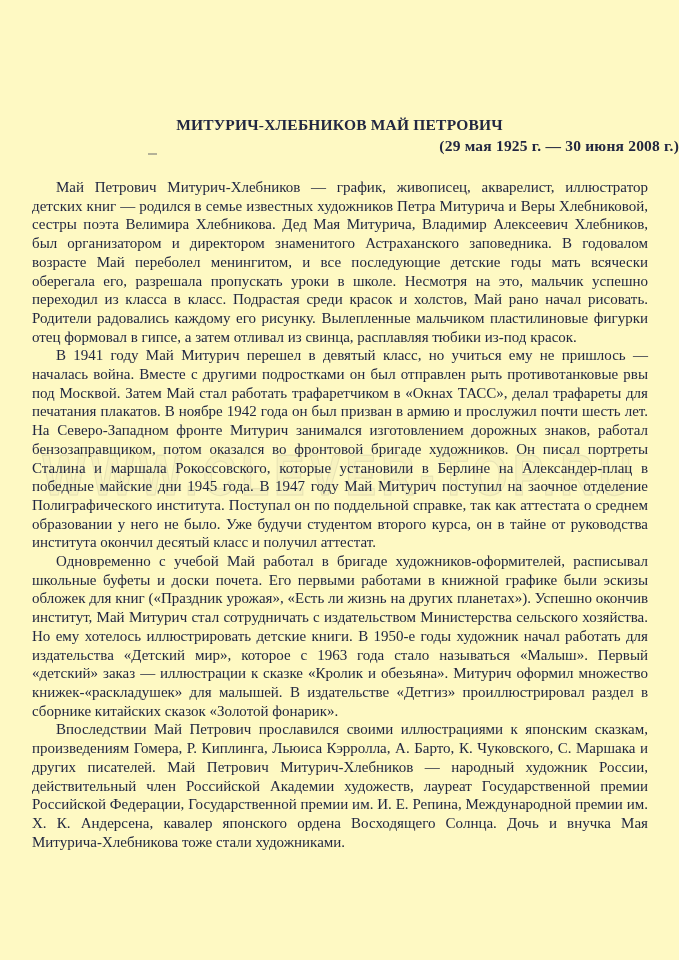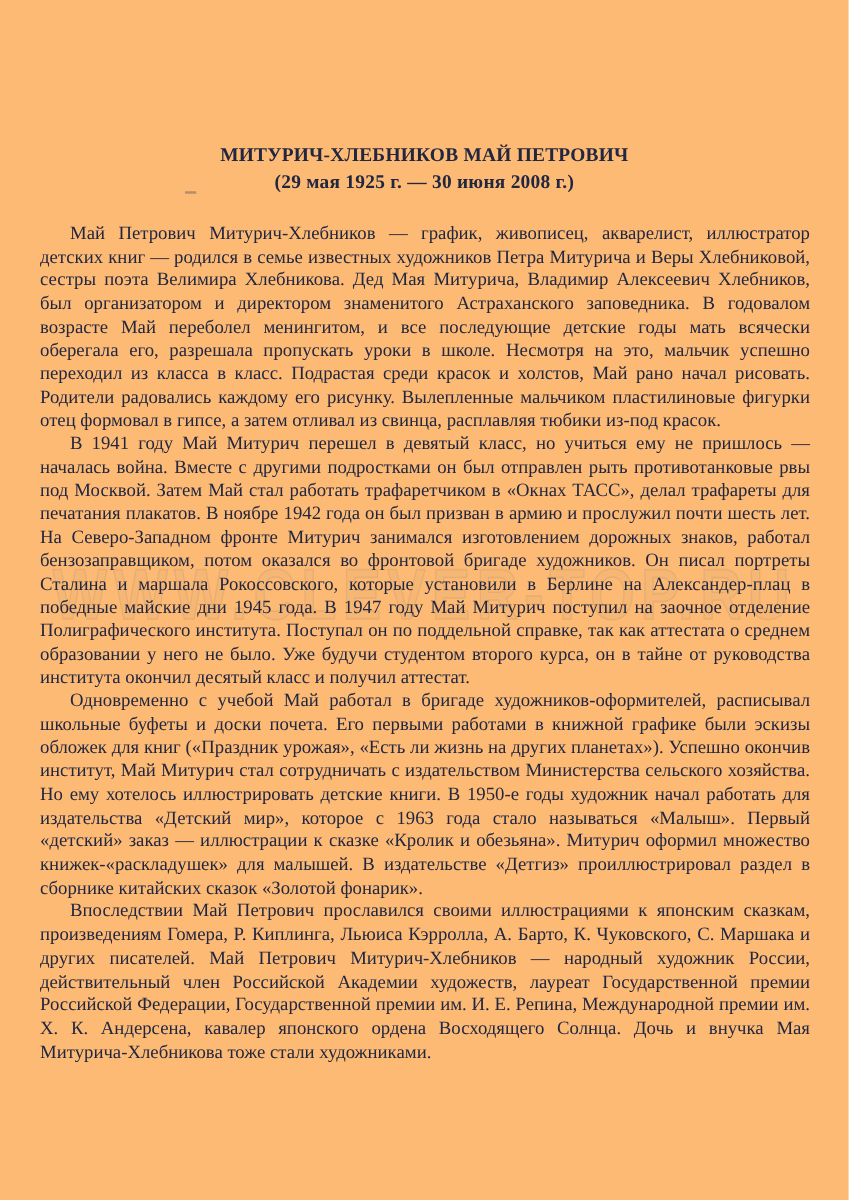--- a/index.html
+++ b/index.html
@@ -4,35 +4,35 @@
 <style>
   html, body {
     margin: 0;
     padding: 0;
     background: #ffffff;
   }
   .page {
     position: relative;
     width: 679px;
     height: 960px;
-    background: #fdba74;
+    background: #fef9c3;
     overflow: hidden;
     font-family: "Liberation Serif", "DejaVu Serif", serif;
     color: #222741;
   }
   .title-block {
     padding-top: 114px;
     text-align: center;
     font-weight: bold;
     font-size: 15.5px;
     line-height: 21px;
     letter-spacing: 0.2px;
   }
   .doc-title { display: block; }
-  .doc-subtitle { display: block; }
+  .doc-subtitle { display: block; text-align: right; }
   .scan-artifact {
     position: absolute;
     left: 148px;
     top: 153px;
     width: 9px;
     height: 2px;
     background: rgba(90, 90, 100, 0.45);
   }
   .body-text {
     position: relative;

